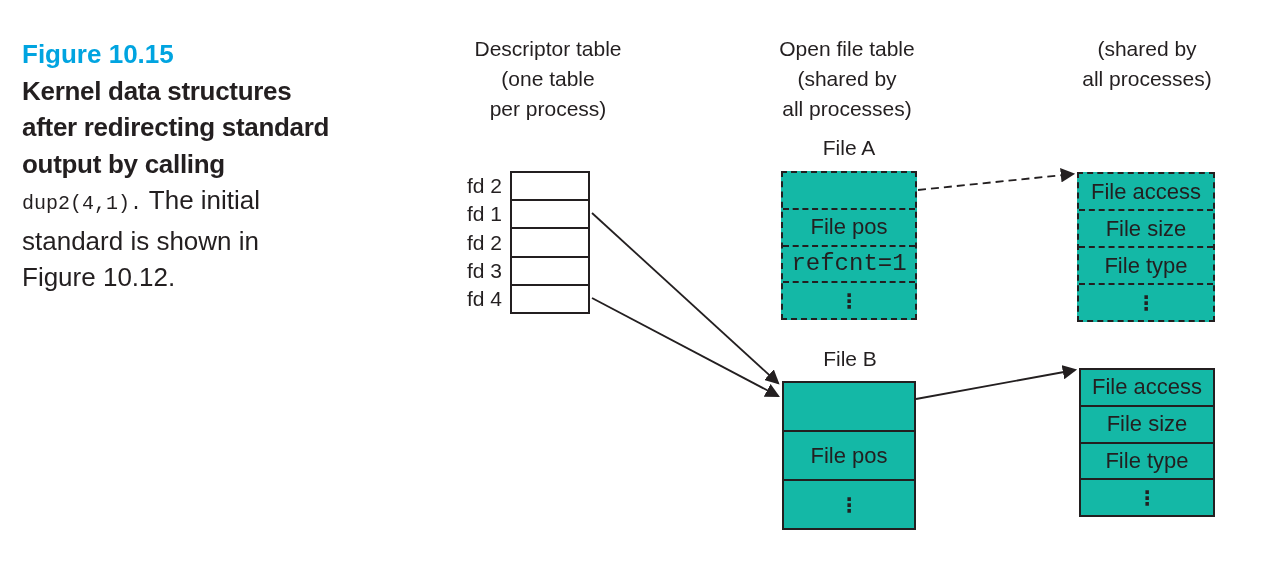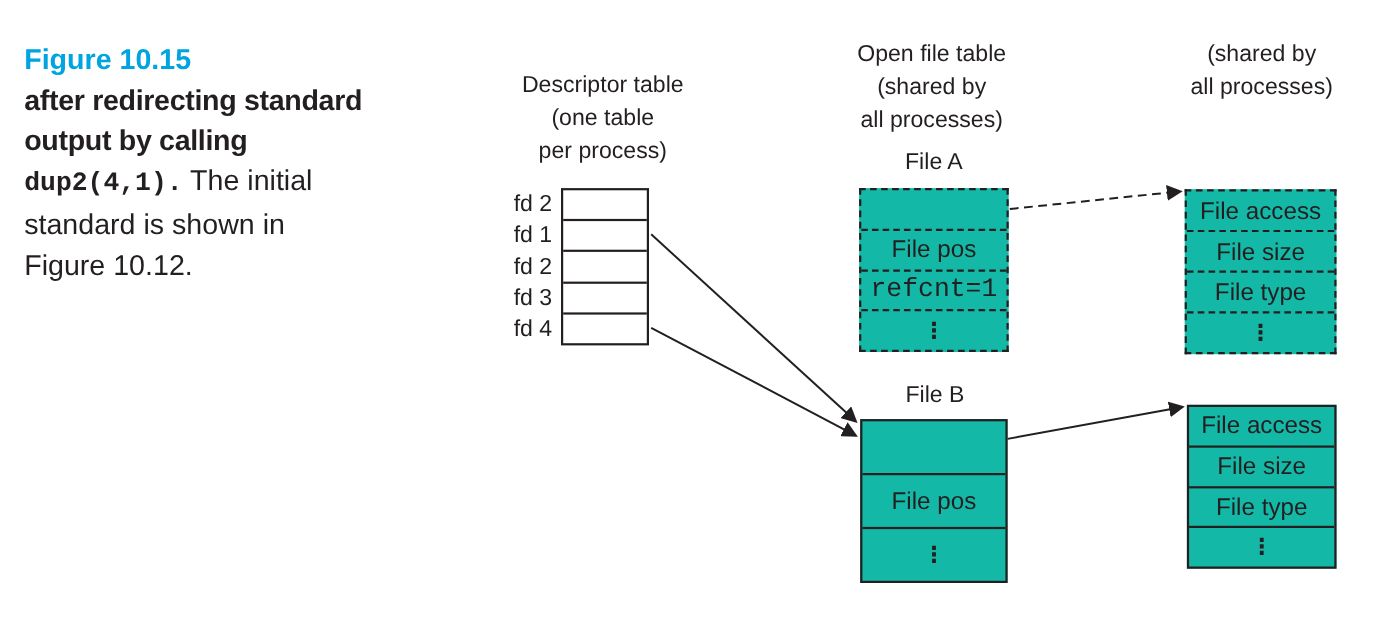--- a/index.html
+++ b/index.html
@@ -21,34 +21,33 @@
     top: 36px;
     width: 400px;
     font-size: 26px;
     line-height: 36.5px;
     white-space: nowrap;
   }
   .cap-title { font-weight: bold; }
   .cap-bold  { font-weight: bold; letter-spacing: -0.3px; }
   .cap-code  {
     font-family: "Liberation Mono", "DejaVu Sans Mono", monospace;
-    font-size: 24px;
-    font-weight: bold;
+    font-size: 20px;
   }
 
   
   .col-header {
     position: absolute;
     top: 34px;
     width: 220px;
     text-align: center;
     font-size: 21px;
     line-height: 30px;
   }
-  .hdr-desc  { left: 438px; margin-top: 29px; }
+  .hdr-desc  { left: 438px; }
   .hdr-open  { left: 737px; }
   .hdr-vnode { left: 1037px; }
 
   
   .file-label {
     position: absolute;
     width: 136px;
     text-align: center;
     font-size: 21px;
     line-height: 24px;
@@ -115,20 +114,21 @@
     pointer-events: none;
   }
 </style>
 </head>
 <body>
 
 <div class="canvas">
 
   <div class="caption">
     <div class="cap-title" style="color: rgb(0, 164, 224);">Figure 10.15</div>
+    <div class="cap-bold">Kernel data structures</div>
     <div class="cap-bold">after redirecting standard</div>
     <div class="cap-bold">output by calling</div>
     <div>
       <span class="cap-code">dup2(4,1).</span><span> The initial</span>
     </div>
     <div>standard is shown in</div>
     <div>Figure 10.12.</div>
   </div>
 
   <div class="col-header hdr-desc">

